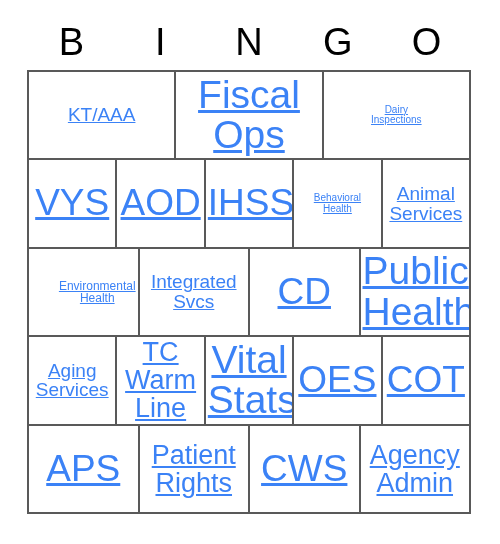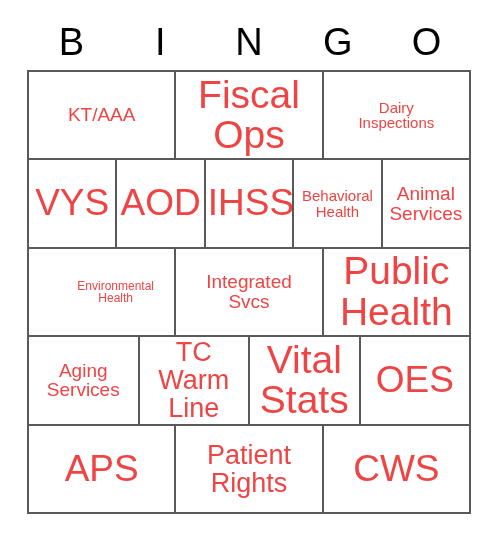--- a/index.html
+++ b/index.html
@@ -64,30 +64,31 @@
     justify-content: center;
     text-align: center;
     padding: 1px 2px;
     overflow: hidden;
     background: #ffffff;
   }
   .cell-text {
     display: block;
     width: 100%;
     line-height: 1.04;
-    color: #ef4444;
+    color: #3b82f6;
     white-space: pre-line;
+    text-decoration: underline;
   }
 
   
   .sz-xl .cell-text { font-size: 37px; }
   .sz-lg .cell-text { font-size: 39px; }
   .sz-md .cell-text { font-size: 27px; }
   .sz-sm .cell-text { font-size: 19px; }
-  .sz-xs .cell-text { font-size: 15px; }
+  .sz-xs .cell-text { font-size: 10px; }
   .sz-xxs .cell-text { font-size: 12px; margin-left: 28px; }
 </style>
 </head>
 <body>
 
 <div class="card">
 
   <div class="header-row">
     <div class="header-cell">B</div>
     <div class="header-cell">I</div>
@@ -131,20 +132,23 @@
       </div>
       <div class="grid-row">
         <div class="cell sz-xxs">
           <span class="cell-text">Environmental
 Health</span>
         </div>
         <div class="cell sz-sm">
           <span class="cell-text">Integrated
 Svcs</span>
         </div>
+        <div class="cell sz-xl">
+          <span class="cell-text">CD</span>
+        </div>
         <div class="cell sz-lg">
           <span class="cell-text">Public
 Health</span>
         </div>
       </div>
       <div class="grid-row">
         <div class="cell sz-sm">
           <span class="cell-text">Aging
 Services</span>
         </div>
@@ -153,28 +157,35 @@
 Warm
 Line</span>
         </div>
         <div class="cell sz-lg">
           <span class="cell-text">Vital
 Stats</span>
         </div>
         <div class="cell sz-xl">
           <span class="cell-text">OES</span>
         </div>
+        <div class="cell sz-xl">
+          <span class="cell-text">COT</span>
+        </div>
       </div>
       <div class="grid-row">
         <div class="cell sz-xl">
           <span class="cell-text">APS</span>
         </div>
         <div class="cell sz-md">
           <span class="cell-text">Patient
 Rights</span>
         </div>
         <div class="cell sz-xl">
           <span class="cell-text">CWS</span>
         </div>
+        <div class="cell sz-md">
+          <span class="cell-text">Agency
+Admin</span>
+        </div>
       </div>
     </div>
 
 </div>
 
 </body></html>

